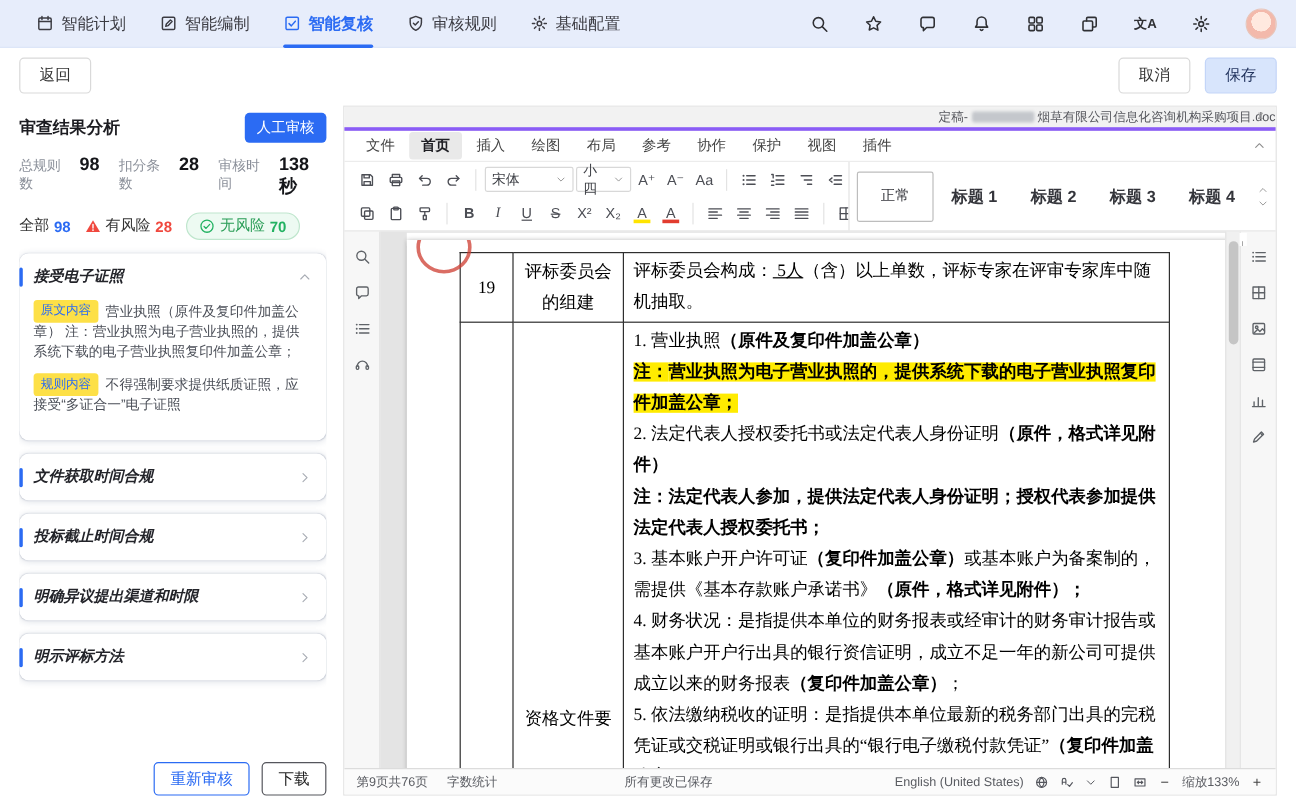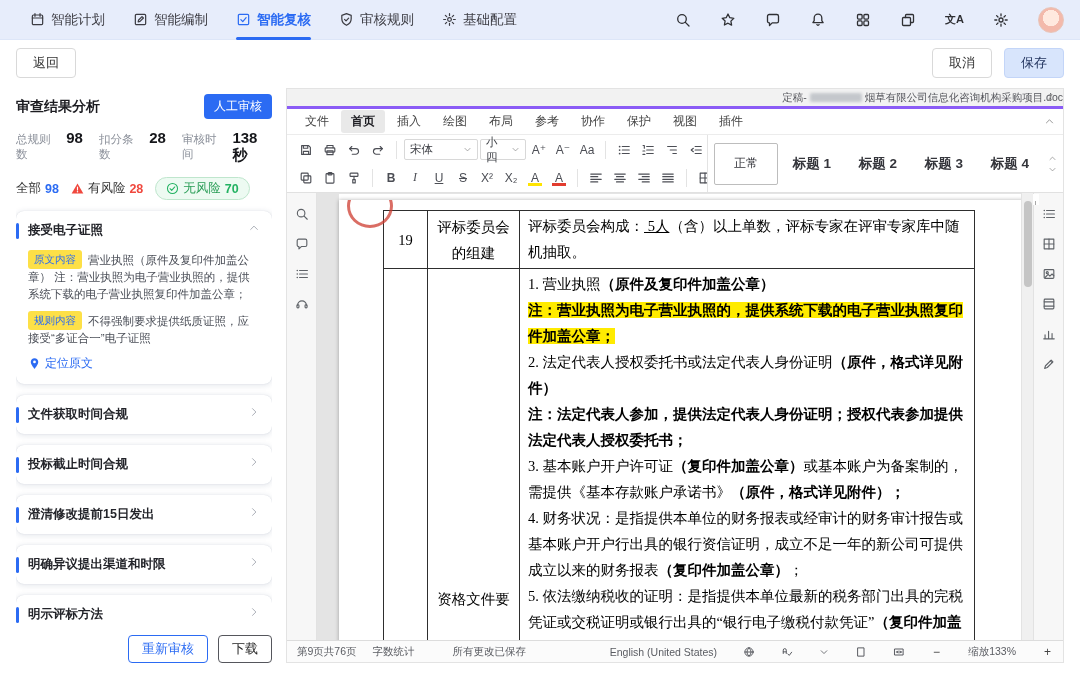--- a/index.html
+++ b/index.html
@@ -44,21 +44,21 @@
   .filter{display:flex;align-items:center;gap:4px;cursor:pointer;color:#333;}
   .f-count{font-weight:700;}
   .f-count.blue{color:#2b6bf3;}
   .f-count.red{color:#f0483e;}
   .f-count.green{color:#23b262;}
   .filter .ic{width:13px;height:13px;}
   .filter.pill{border:1px solid #bfe6cd;background:#edfaf2;border-radius:13px;padding:2px 10px;color:#23b262;}
   .filter.pill .f-label{color:#2a9d57;}
   .rule-scroller{flex:1;min-height:0;overflow:hidden;display:flex;flex-direction:column;}
   .rule-card{position:relative;background:#fff;border-radius:8px;box-shadow:0 1px 6px rgba(30,48,90,.14),0 0 1px rgba(30,48,90,.18);margin-top:11px;flex:none;}
-  .rc-head{display:flex;padding:11px 12px;cursor:pointer;}
+  .rc-head{display:flex;align-items:center;padding:11px 12px;cursor:pointer;font-style:italic;}
   .rc-accent{position:absolute;left:0;top:12px;width:3px;height:16px;border-radius:2px;background:#2b6bf3;}
   .rc-title{font-size:12.5px;font-weight:600;color:#23242a;}
   .rc-head .chev{margin-left:auto;color:#a9adb5;width:12px;height:12px;}
   .rc-body{padding:0 12px 12px;}
   .rc-text{margin:0 0 8px;font-size:11.5px;line-height:17px;color:#4a4e57;}
   .tag{display:inline-block;background:#fde047;color:#2b6bf3;border-radius:3px;font-size:10.5px;padding:1px 6px;margin-right:6px;vertical-align:1px;}
   .locate{display:flex;align-items:center;gap:4px;color:#2b6bf3;font-size:12px;cursor:pointer;margin-top:2px;}
   .locate .ic{width:13px;height:13px;}
   .sb-footer{margin-top:auto;display:flex;justify-content:flex-end;gap:10px;padding-top:10px;flex:none;background:#fff;}
   .btn.outline-blue{border-color:#2b6bf3;color:#2b6bf3;padding:4px 13px;}
@@ -123,21 +123,21 @@
   tr.r2 .c-body{vertical-align:top;}
   .doc-para{margin:0;}
   .seg-b{font-weight:700;}
   .seg-u{text-decoration:underline;}
   .seg-hl{background:#ffeb00;}
   .vscroll{width:12px;flex:none;background:#f0f0f0;border-left:1px solid #e3e3e3;position:relative;}
   .vthumb{position:absolute;top:8px;left:2px;width:8px;height:86px;border-radius:4px;background:#c5c5c5;cursor:grab;}
 
   .doc-statusbar{height:22px;border-top:1px solid #dcdcdc;background:#fbfbfb;display:flex;align-items:center;padding:0 10px;font-size:10.5px;color:#5a5c62;gap:16px;flex:none;}
   .sbar-center{flex:1;text-align:center;}
-  .sbar-right{display:flex;align-items:center;gap:26px;padding-left:46px;}
+  .sbar-right{display:flex;align-items:center;gap:9px;padding-left:46px;}
   .sbar-right .ic{width:12px;height:12px;cursor:pointer;color:#55575e;}
   .zoom-btn{cursor:pointer;font-size:12px;color:#444;padding:0 2px;}
   .clickable{cursor:pointer;}
 </style>
 </head>
 <body>
 
 <svg width="0" height="0" style="position:absolute">
   <defs>
     <symbol id="i-search" viewBox="0 0 16 16">
@@ -441,52 +441,37 @@
           <div class="rc-head">
             <span class="rc-accent"></span>
             <span class="rc-title">接受电子证照</span>
             <svg class="ic chev">
                 <use href="#i-chev-u"></use>
               </svg>
           </div>
           <div class="rc-body">
             <p class="rc-text"><span class="tag">原文内容</span><span>营业执照（原件及复印件加盖公章） 注：营业执照为电子营业执照的，提供系统下载的电子营业执照复印件加盖公章；</span></p>
             <p class="rc-text"><span class="tag">规则内容</span><span>不得强制要求提供纸质证照，应接受“多证合一”电子证照</span></p>
-            <div class="locate">
-              <svg class="ic" style="color:#2b6bf3">
-                  <use href="#i-pin"></use>
-                </svg>
-              <span>定位原文</span>
-            </div>
           </div>
         </section>
 
         <div>
             <div class="rule-card">
             <div class="rc-head">
               <span class="rc-accent"></span>
               <span class="rc-title">文件获取时间合规</span>
               <svg class="ic chev">
                   <use href="#i-chev-r"></use>
                 </svg>
             </div>
           </div>
             <div class="rule-card">
             <div class="rc-head">
               <span class="rc-accent"></span>
               <span class="rc-title">投标截止时间合规</span>
-              <svg class="ic chev">
-                  <use href="#i-chev-r"></use>
-                </svg>
-            </div>
-          </div>
-            <div class="rule-card">
-            <div class="rc-head">
-              <span class="rc-accent"></span>
-              <span class="rc-title">澄清修改提前15日发出</span>
               <svg class="ic chev">
                   <use href="#i-chev-r"></use>
                 </svg>
             </div>
           </div>
             <div class="rule-card">
             <div class="rc-head">
               <span class="rc-accent"></span>
               <span class="rc-title">明确异议提出渠道和时限</span>
               <svg class="ic chev">

